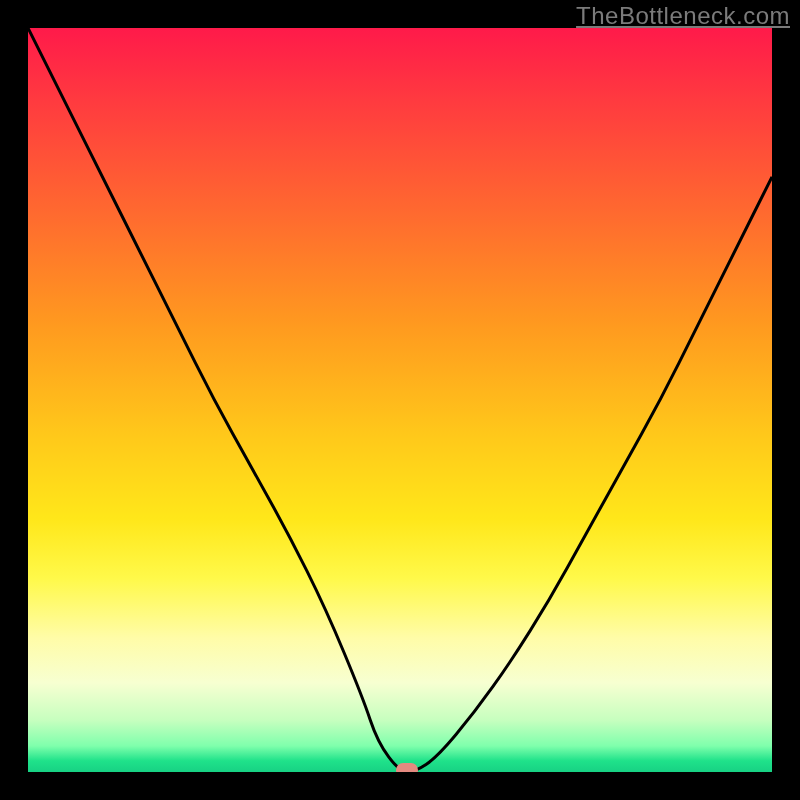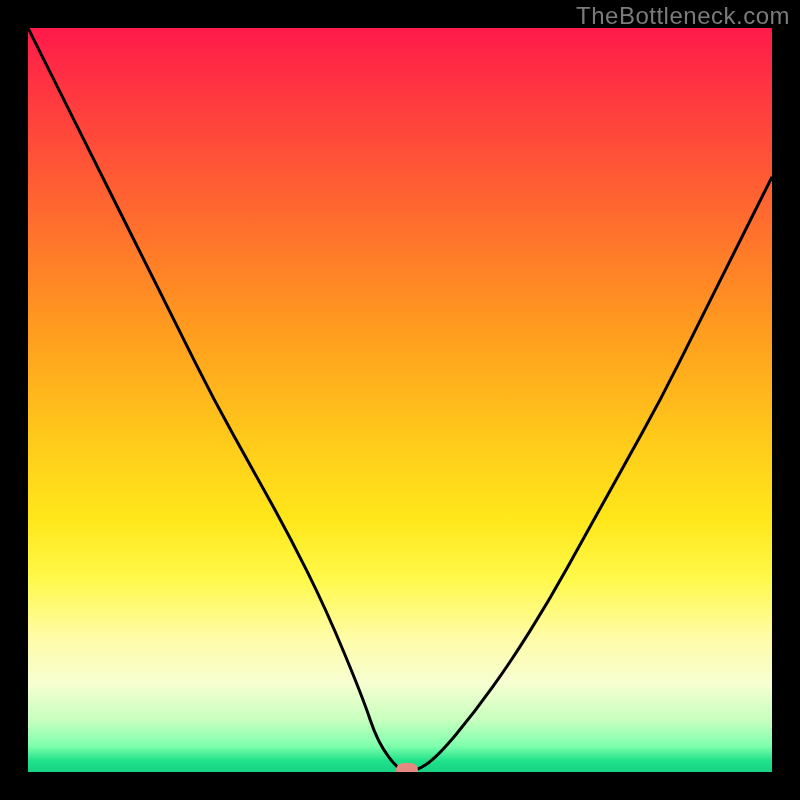--- a/index.html
+++ b/index.html
@@ -19,20 +19,21 @@
   }
   .watermark {
     position: absolute;
     top: 2px;
     right: 10px;
     color: #7b7b7b;
     font-size: 24px;
     font-weight: 500;
     letter-spacing: 0.5px;
     z-index: 20;
+    text-decoration: underline;
   }
   .plot {
     position: absolute;
     left: 28px;
     top: 28px;
     width: 744px;
     height: 744px;
     overflow: hidden;
   }
   .gradient {

